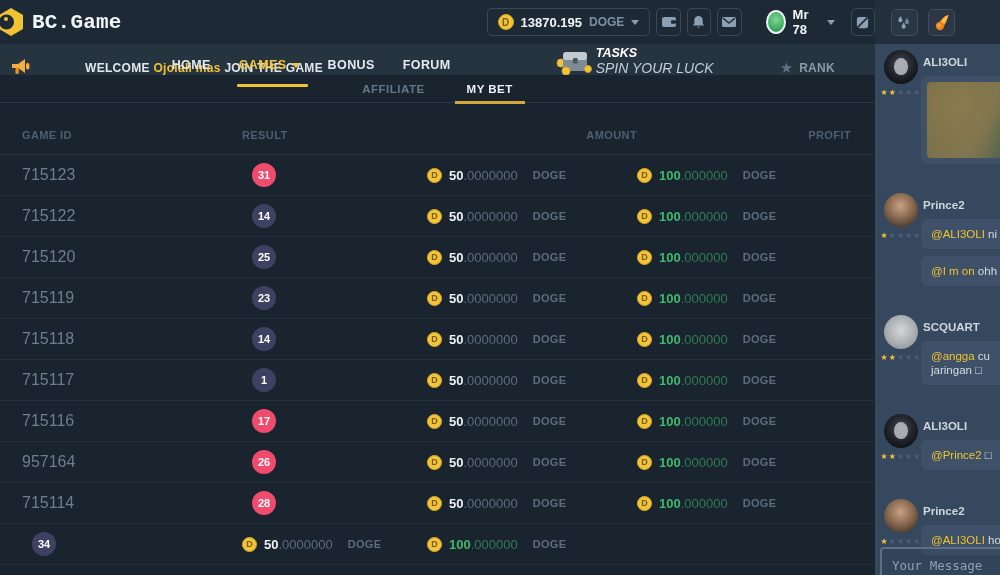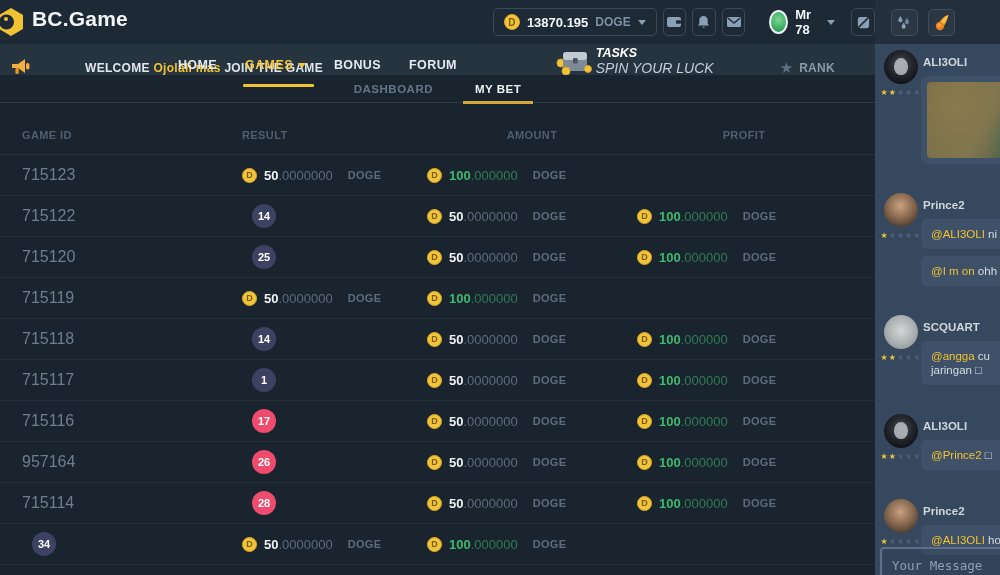--- a/index.html
+++ b/index.html
@@ -6,21 +6,21 @@
   html,body { width:1000px; height:575px; overflow:hidden; background:#10181f;
     font-family:"Liberation Sans", sans-serif; }
   .screen { width:1000px; height:575px; display:flex; }
 
   
   .main { width:875px; display:flex; flex-direction:column; background:#1a242f; }
 
   
   .topnav { height:44px; background:#1d2a36; display:flex; align-items:center;
     padding:0 0 0 2px; flex-shrink:0; }
-  .logo { display:flex; cursor:pointer; }
+  .logo { display:flex; align-items:center; cursor:pointer;font-family:Liberation Mono, monospace; }
   .logo svg { margin-left:-6px; }
   .brand { color:#f4f7fa; font-size:21px; font-weight:bold; letter-spacing:.2px; margin-left:6px; }
   .navmenu { display:flex; margin-left:36px; height:44px; }
   .nav-item { position:relative; display:flex; align-items:center; gap:5px; height:44px;
     padding:0 14px; font-size:12.5px; font-weight:bold; color:#e4eaf0; letter-spacing:.4px; cursor:pointer;margin-top:43px; }
   .nav-item.active { color:#f5c63d; }
   .nav-item.active::after { content:''; position:absolute; left:12px; right:6px; bottom:0;
     height:3px; background:#f1c232; border-radius:1px; }
   .caret { width:0; height:0; border-left:4px solid transparent; border-right:4px solid transparent;
     border-top:5px solid #8ba0b4; display:inline-block; }
@@ -64,21 +64,21 @@
   .tab.active { color:#eef2f6; }
   .tab.active::after { content:''; position:absolute; left:2px; right:2px; bottom:-1px;
     height:3px; background:#d4a73a; }
 
   
   .bet-table { flex:1; overflow:hidden; }
   .trow, .thead { display:grid; grid-template-columns:220px 185px 210px 1fr;
     align-items:center; padding-left:22px; padding-right:24px; }
   .thead { height:52px; align-items:end; padding-bottom:13px; border-bottom:1px solid #26323e; }
   .thead span { font-size:11px; color:#4f5f6f; font-weight:bold; letter-spacing:.4px; }
-  .thead .hc { text-align:center; }
+  .thead .hc { text-align:right; }
   .trow { height:41px; border-bottom:1px solid #232f3b; cursor:pointer; }
   .f-gameid { color:#6d7e8e; font-size:16px; }
   .badge { width:24px; height:24px; border-radius:50%; display:inline-flex; align-items:center;
     justify-content:center; font-size:11px; font-weight:bold; color:#fff; margin-left:10px; }
   .badge.red  { background:#ef4b6d; }
   .badge.dark { background:#3d4263; }
   .money { display:flex; align-items:center; gap:7px; }
   .money .coin { width:15px; height:15px; font-size:9px; }
   .val { font-size:13px; }
   .val .int { color:#eef2f5; font-weight:bold; }
@@ -223,37 +223,38 @@
         </div>
       </div>
       <div class="rank">
         <span class="rank-star">★</span>
         <span class="rank-label">RANK</span>
       </div>
     </div>
 
     <div class="tabbar">
       <div class="tab">
-          <span>DASHBOARD</span>
+          <span>AFFILIATE</span>
         </div>
       <div class="tab active">
           <span>MY BET</span>
         </div>
     </div>
 
     <div class="bet-table">
       <div class="thead">
         <span>GAME ID</span>
         <span>RESULT</span>
         <span class="hc">AMOUNT</span>
         <span class="hc">PROFIT</span>
       </div>
       <div>
   <div class="trow">
     <div class="f-gameid">715123</div>
+    <div><span class="badge f-badge red">31</span></div>
     <div class="money">
       <span class="coin">D</span>
       <span class="val"><span class="int f-amt-int">50</span><span class="dec f-amt-dec">.0000000</span></span>
       <span class="cur f-amt-cur">DOGE</span>
     </div>
     <div class="money">
       <span class="coin">D</span>
       <span class="val green"><span class="int f-pft-int">100</span><span class="dec f-pft-dec">.000000</span></span>
       <span class="cur f-pft-cur">DOGE</span>
     </div>
@@ -284,20 +285,21 @@
     </div>
     <div class="money">
       <span class="coin">D</span>
       <span class="val green"><span class="int f-pft-int">100</span><span class="dec f-pft-dec">.000000</span></span>
       <span class="cur f-pft-cur">DOGE</span>
     </div>
   </div>
 
   <div class="trow">
     <div class="f-gameid">715119</div>
+    <div><span class="badge f-badge dark">23</span></div>
     <div class="money">
       <span class="coin">D</span>
       <span class="val"><span class="int f-amt-int">50</span><span class="dec f-amt-dec">.0000000</span></span>
       <span class="cur f-amt-cur">DOGE</span>
     </div>
     <div class="money">
       <span class="coin">D</span>
       <span class="val green"><span class="int f-pft-int">100</span><span class="dec f-pft-dec">.000000</span></span>
       <span class="cur f-pft-cur">DOGE</span>
     </div>

